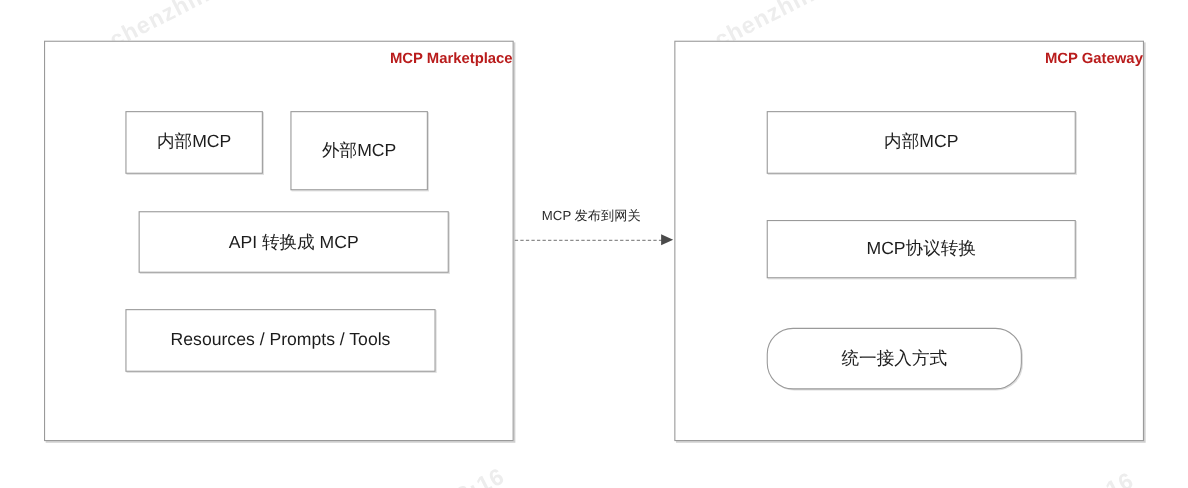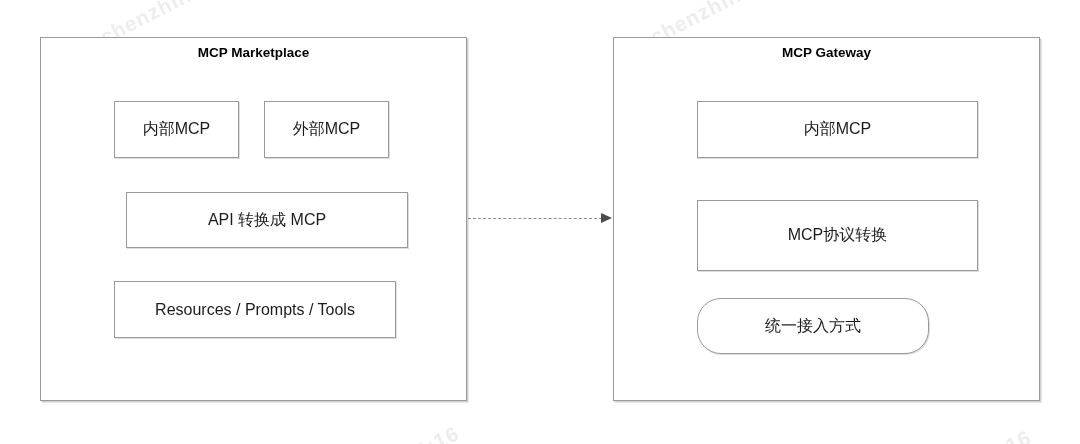--- a/index.html
+++ b/index.html
@@ -38,47 +38,47 @@
     background: #ffffff;
     border: 1px solid #9a9a9a;
     box-shadow: 1.5px 1.5px 0 #cfcfcf;
     box-sizing: border-box;
   }
   .group-left  { left: 40px; }
   .group-right { left: 613px; text-decoration: underline; }
   .group-title {
     position: absolute;
     top: 7px; left: 0; right: 0;
-    text-align: center;
+    text-align: right;
     font-weight: bold;
     font-size: 13.5px;
-    color: #000000;
+    color: #b91c1c;
   }
 
   
   .node {
     position: absolute;
     border: 1px solid #9a9a9a;
     background: #ffffff;
     box-sizing: border-box;
     display: flex;
     align-items: center;
     justify-content: center;
     font-size: 16px;
     color: #1c1c1c;
     box-shadow: 1px 1px 0 #dedede;
   }
   
   .n-internal  { left: 73px;  top: 63px;  width: 125px; height: 57px; text-align: center; }
-  .n-external  { left: 223px; top: 63px;  width: 125px; height: 57px; }
+  .n-external  { left: 223px; top: 63px;  width: 125px; height: 72px; }
   .n-api       { left: 73px;  top: 154px; width: 282px; height: 56px; margin-left: 12px; }
   .n-resources { left: 73px;  top: 243px; width: 282px; height: 57px; }
   
   .n-proxy     { left: 83px;  top: 63px;  width: 281px; height: 57px; }
-  .n-protocol  { left: 83px;  top: 162px; width: 281px; height: 71px; }
+  .n-protocol  { left: 83px;  top: 162px; width: 281px; height: 53px; }
   .n-unified   { left: 83px;  top: 260px; width: 232px; height: 56px; border-radius: 24px; }
 
   
   .connector {
     position: absolute;
     left: 468px; top: 0;
     width: 145px; height: 444px;
   }
   .connector-label {
     position: absolute;
@@ -124,20 +124,21 @@
     </div>
     <div class="node n-api">
       <span>API 转换成 MCP</span>
     </div>
     <div class="node n-resources">
       <span>Resources / Prompts / Tools</span>
     </div>
   </div>
 
   <div class="connector">
+    <div class="connector-label">MCP 发布到网关</div>
     <div class="connector-line"></div>
     <div class="connector-arrowhead"></div>
   </div>
 
   <div class="group-box group-right">
     <div class="group-title">MCP Gateway</div>
     <div class="node n-proxy">
       <span>内部MCP</span>
     </div>
     <div class="node n-protocol">

